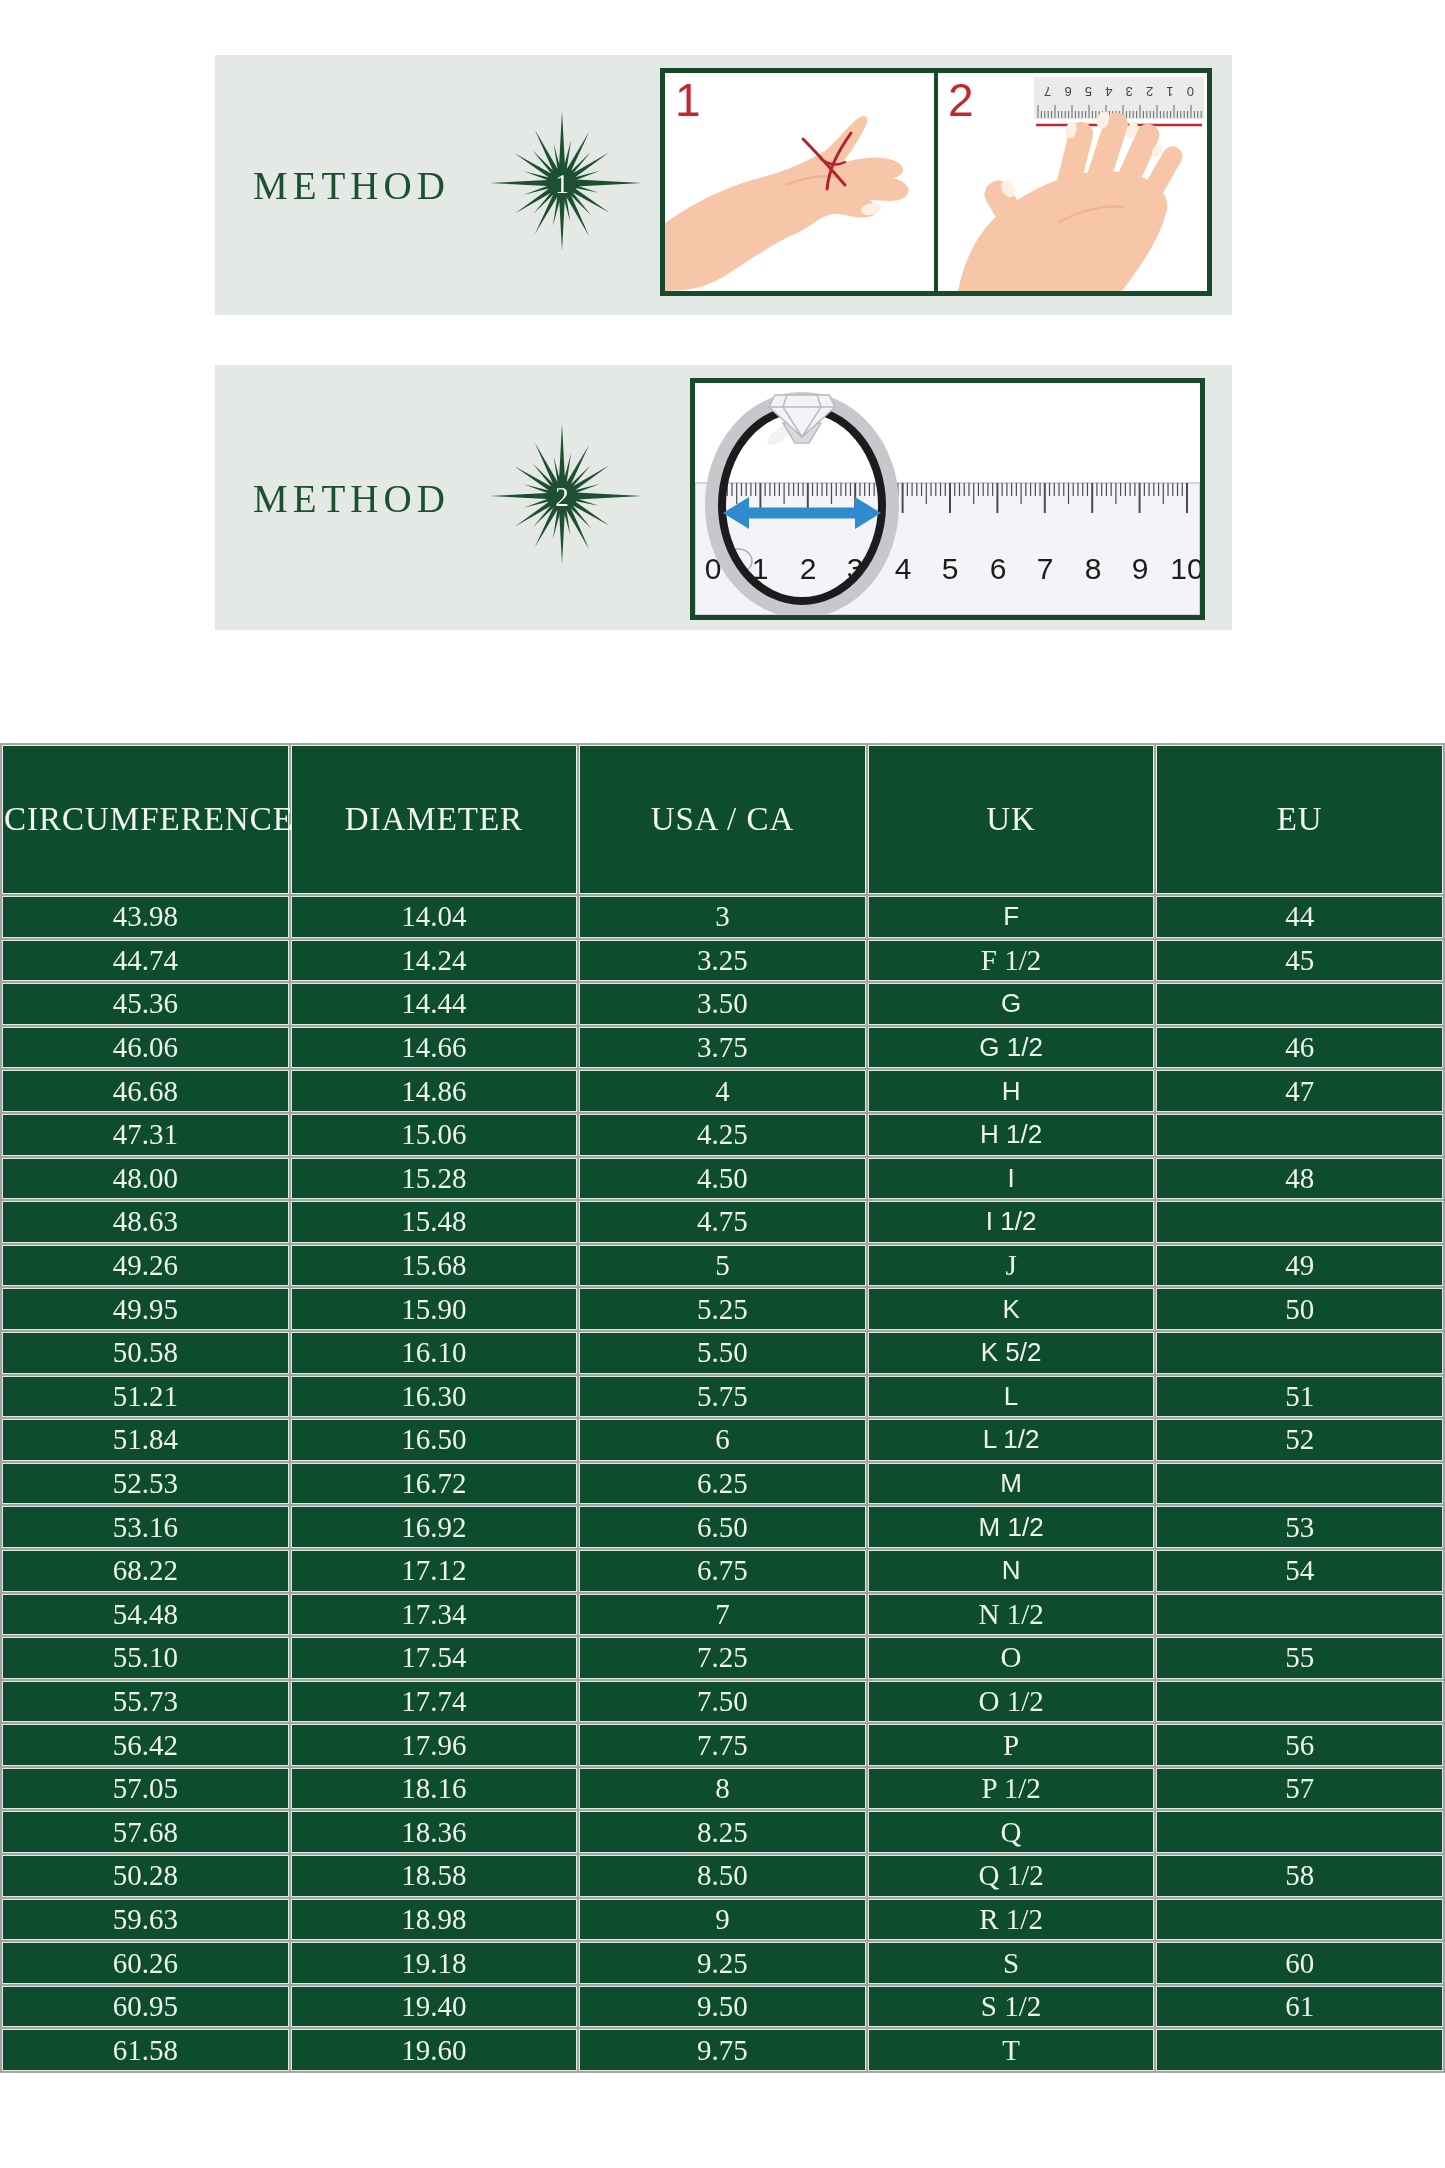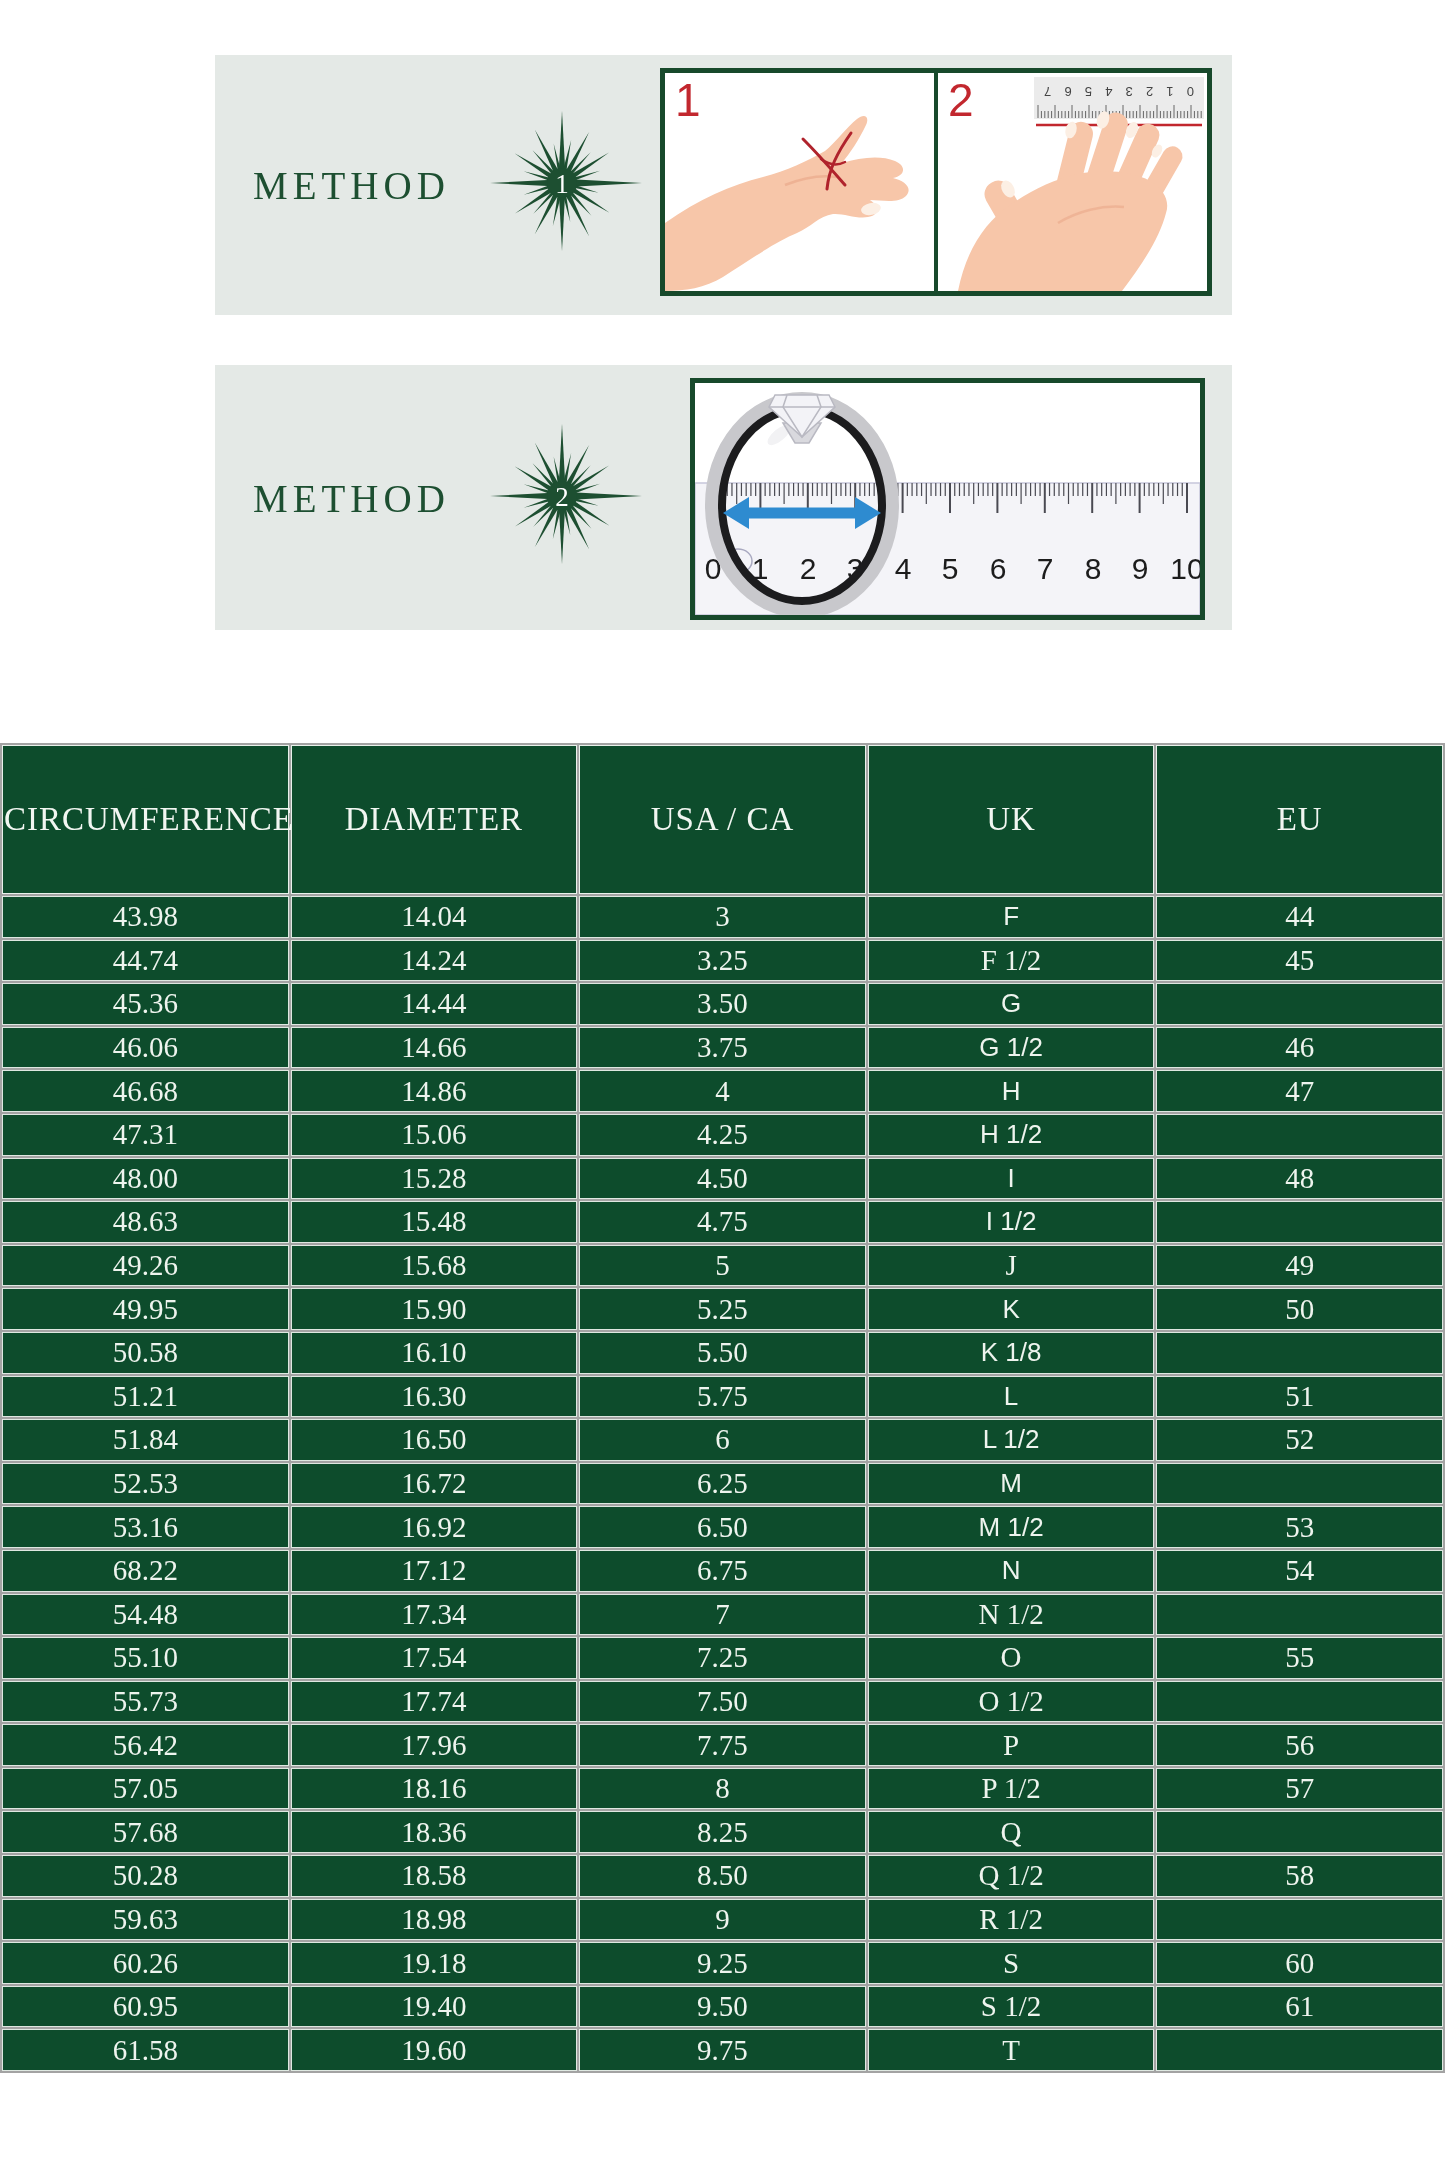--- a/index.html
+++ b/index.html
@@ -430,21 +430,21 @@
           <td>49.95</td>
           <td>15.90</td>
           <td>5.25</td>
           <td class="sans">K</td>
           <td>50</td>
         </tr>
         <tr>
           <td>50.58</td>
           <td>16.10</td>
           <td>5.50</td>
-          <td class="sans">K 1/8</td>
+          <td class="sans">K 5/2</td>
           <td></td>
         </tr>
         <tr>
           <td>51.21</td>
           <td>16.30</td>
           <td>5.75</td>
           <td class="sans">L</td>
           <td>51</td>
         </tr>
         <tr>

